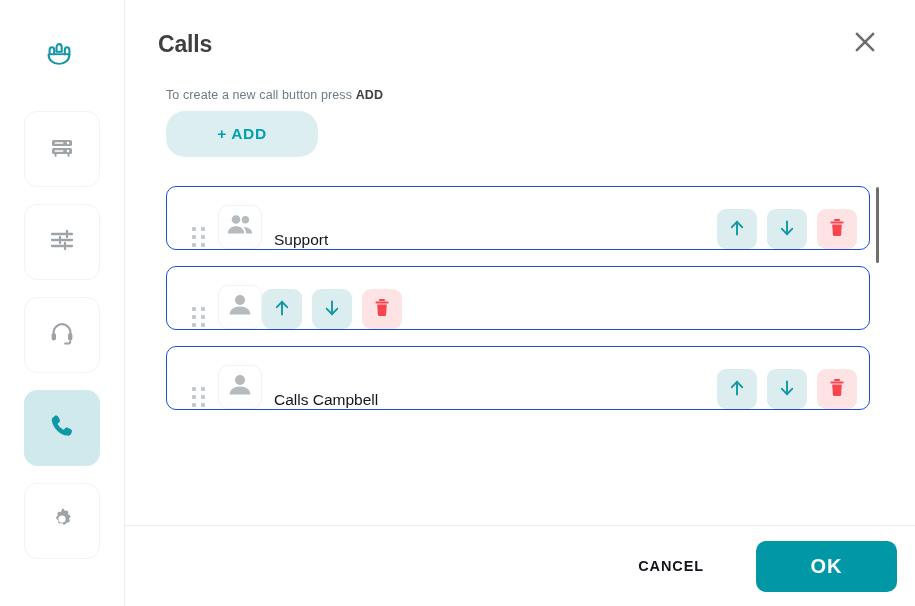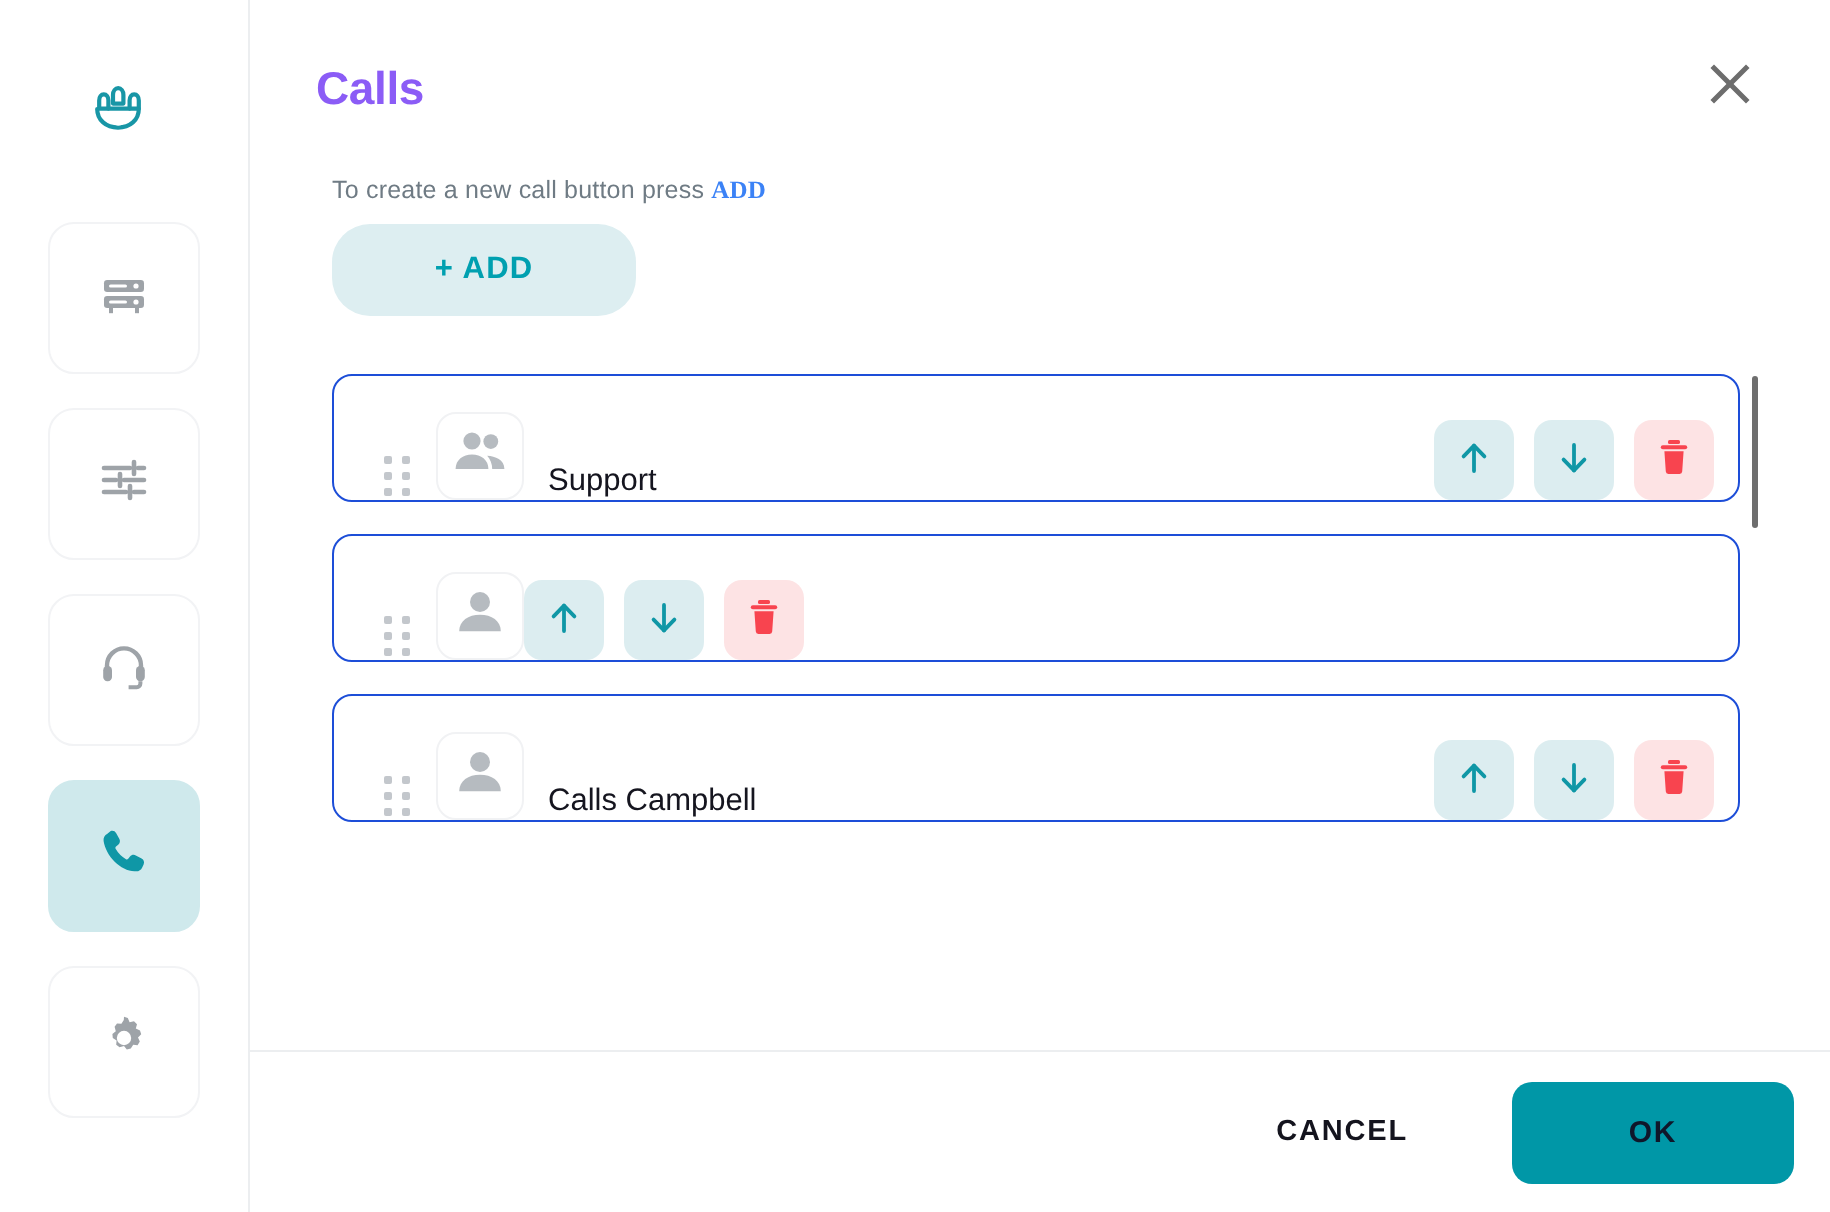--- a/index.html
+++ b/index.html
@@ -60,21 +60,21 @@
   .panel-header {
     height: 88px;
     flex: 0 0 88px;
     display: flex;
     align-items: center;
     padding: 0 28px 0 33px;
   }
   .panel-title {
     font-size: 23px;
     font-weight: bold;
-    color: #8b5cf6;
+    color: #404040;
     letter-spacing: -0.2px;
     flex: 1 1 auto;
   }
   .close-btn {
     width: 34px; height: 34px;
     display: flex; align-items: center; justify-content: center;
     cursor: pointer;
     margin-right: 5px;
   }
 
@@ -83,21 +83,21 @@
     position: relative;
     padding: 0 0 0 41px;
     overflow: hidden;
   }
   .hint {
     font-size: 12.5px;
     color: #6f7b84;
     margin: 0 0 9px 0;
     letter-spacing: 0.1px;
   }
-  .hint b { color: #3b82f6; font-weight: bold; font-family: Liberation Serif, serif; }
+  .hint b { color: #404040; font-weight: bold; }
 
   .add-btn {
     display: inline-flex;
     align-items: center; justify-content: center;
     width: 152px; height: 46px;
     background: #ddeef1;
     border: none;
     border-radius: 19px;
     color: #00a0b0;
     font-size: 15.5px;
@@ -200,24 +200,24 @@
     font-size: 14.5px;
     font-weight: bold;
     letter-spacing: 0.9px;
     cursor: pointer;
     padding: 8px 4px;
     font-family: "Liberation Sans", sans-serif;
   }
   .ok-btn {
     width: 141px; height: 51px;
     background: #0097a7;
-    color: #0f172a;
+    color: #ffffff;
     border: none;
     border-radius: 10px;
-    font-size: 15px;
+    font-size: 20px;
     font-weight: bold;
     letter-spacing: 0.9px;
     cursor: pointer;
     font-family: "Liberation Sans", sans-serif;
   }
 </style>
 </head>
 <body>
 
 <div id="app">

